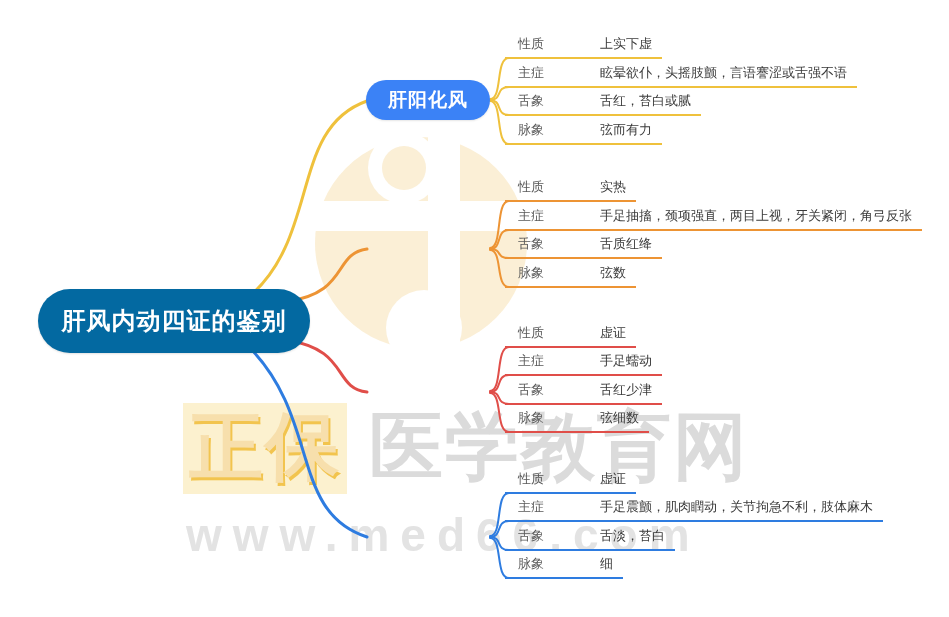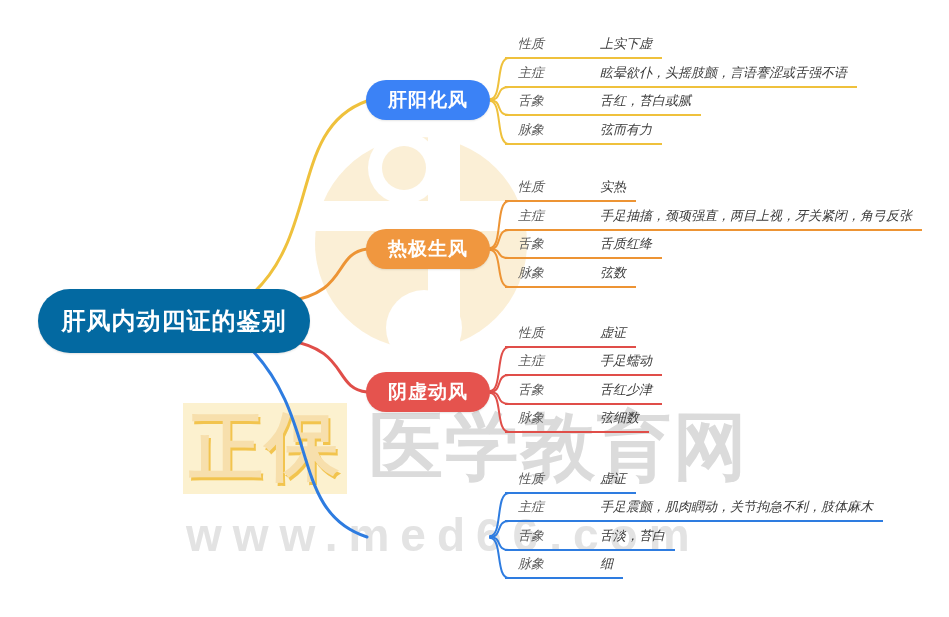--- a/index.html
+++ b/index.html
@@ -48,21 +48,20 @@
   }
   .pill.b1{top:80px;background:#3b82f6;text-align:center;}
   .pill.b2{top:229px;background:#F0973F;}
   .pill.b3{top:372px;background:#E5534E;}
   .pill.b4{top:517px;background:#2F7DE3;}
 
   .row{
     position:absolute;left:505px;display:inline-flex;align-items:flex-end;
     padding:0 10px 5px 13px;line-height:16px;font-size:13px;white-space:nowrap;
     border-bottom:2px solid transparent;
-    font-style:italic;
   }
   .row .rlabel{display:inline-block;width:82px;color:#595959;}
   .row .rvalue{color:#3A3A3A;}
   .row.c1{border-bottom-color:#EFC13C;}
   .row.c2{border-bottom-color:#ED9434;}
   .row.c3{border-bottom-color:#E04E49;}
   .row.c4{border-bottom-color:#2E7CE0;}
 </style>
 </head>
 <body>
@@ -109,22 +108,20 @@
     <path d="M 490 537 C 503 537 495 521 509 521" stroke="#2E7CE0" stroke-width="2" fill="none" stroke-linecap="round"></path>
     <path d="M 490 537 C 503 537 495 550 509 550" stroke="#2E7CE0" stroke-width="2" fill="none" stroke-linecap="round"></path>
     <path d="M 490 538 C 503 538 495 578 509 578" stroke="#2E7CE0" stroke-width="2" fill="none" stroke-linecap="round"></path>
   </svg>
 
   <div class="node-layer">
 
     <div class="root-node">肝风内动四证的鉴别</div>
 
     <div class="pill b1">肝阳化风</div>
-    <div class="pill b2">热极生风</div>
-    <div class="pill b3">阴虚动风</div>
 
     <div class="row c1" style="top:36px">
       <span class="rlabel">性质</span>
       <span class="rvalue">上实下虚</span>
     </div>
     <div class="row c1" style="top:65px">
       <span class="rlabel">主症</span>
       <span class="rvalue">眩晕欲仆，头摇肢颤，言语謇涩或舌强不语</span>
     </div>
     <div class="row c1" style="top:93px">

